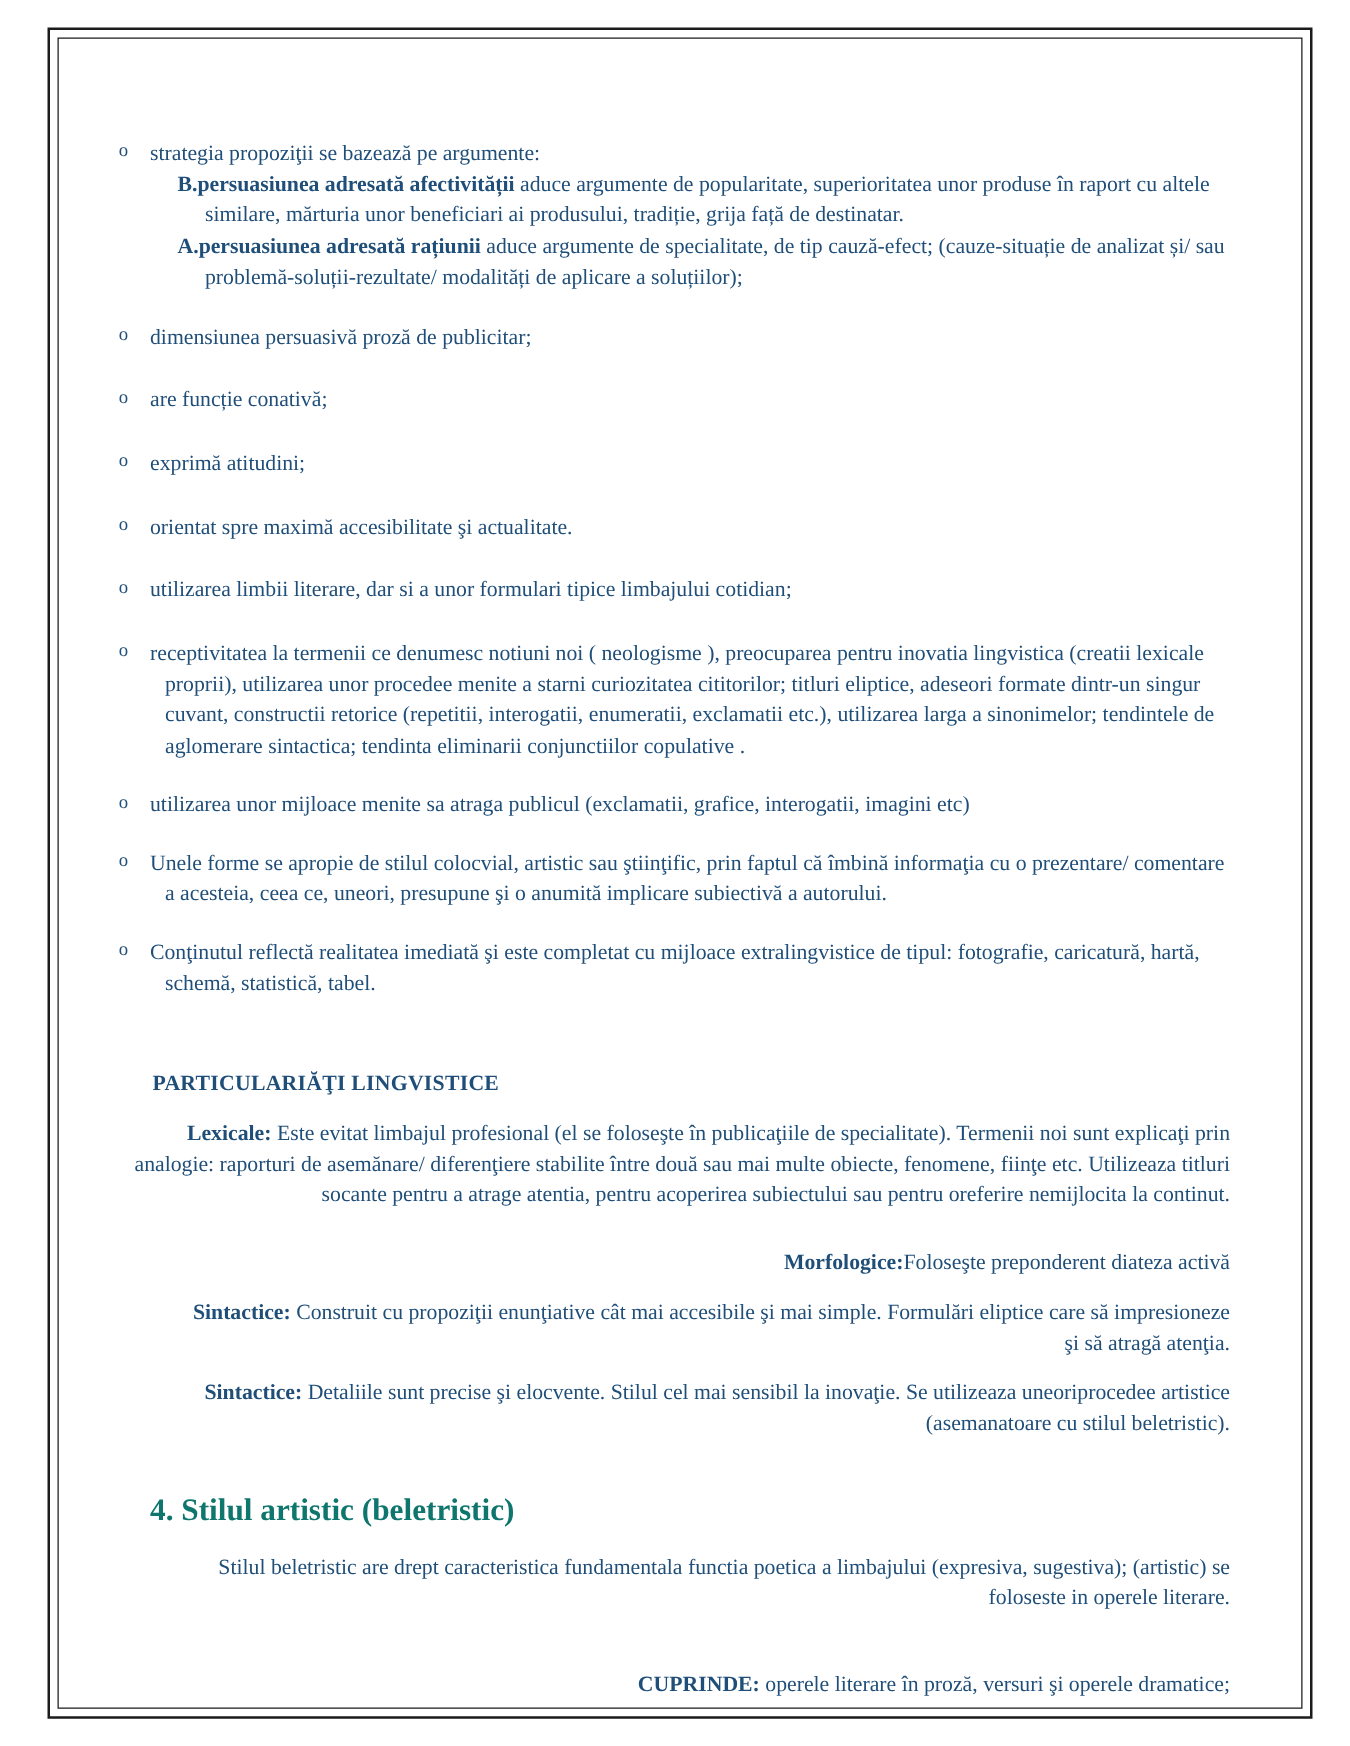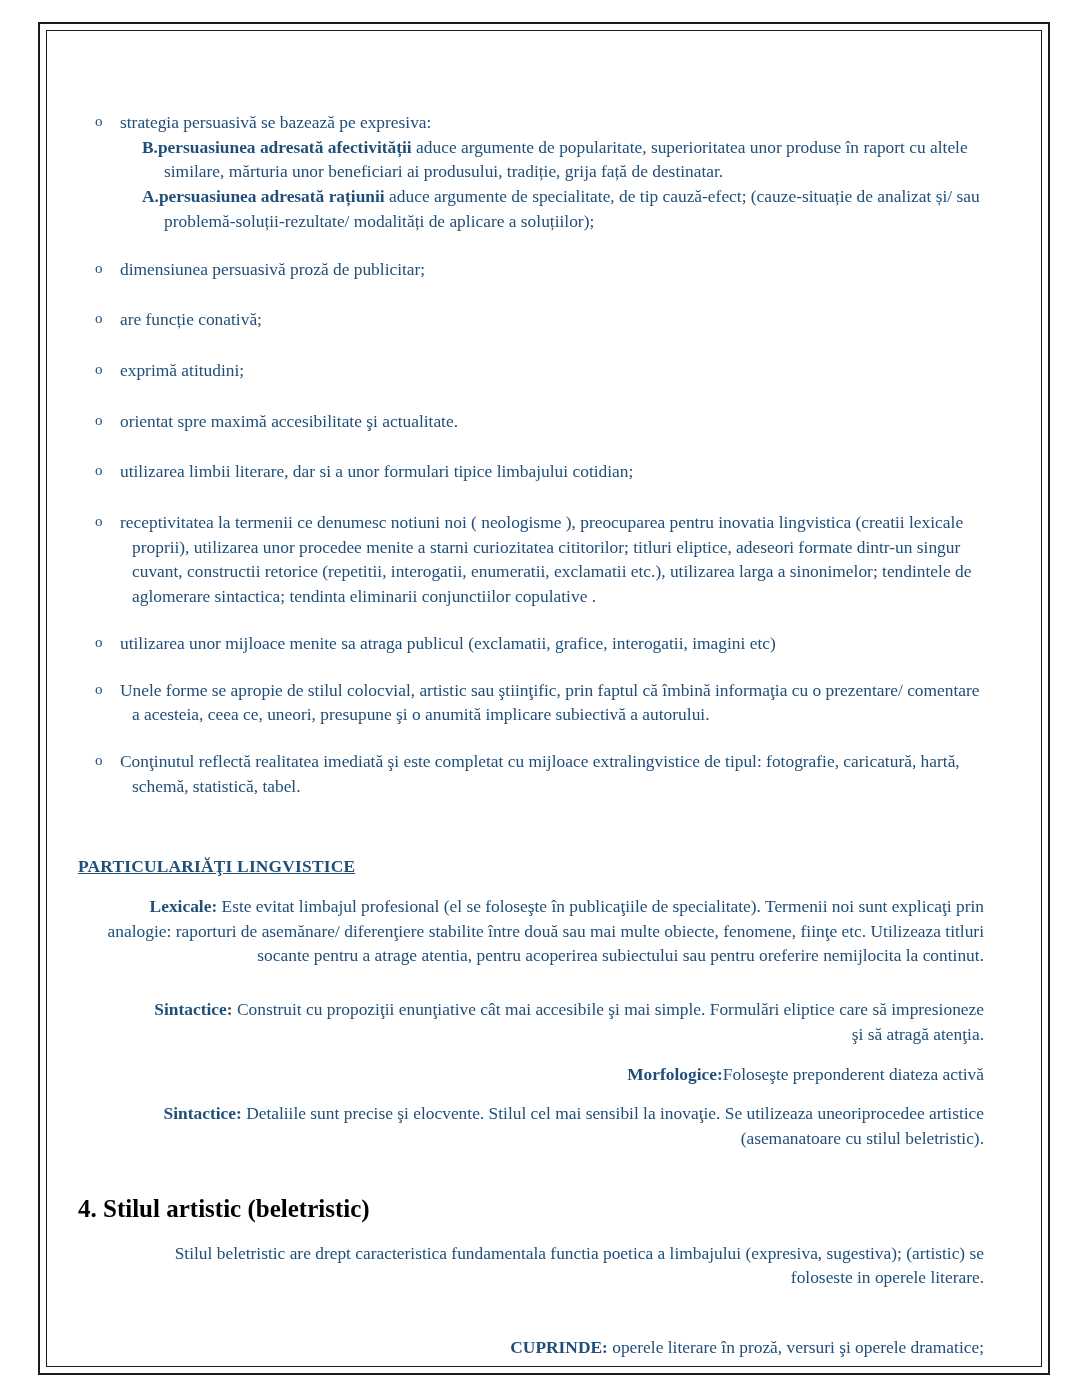--- a/index.html
+++ b/index.html
@@ -83,52 +83,53 @@
   .gap-lg { height: 56px; }
 
   .section {
     color: #1F4E79;
     font-size: 17.4px;
     line-height: 1.42;
   }
   .section-title {
     font-weight: bold;
     font-size: 17.4px;
+    margin-left: 44px;
     letter-spacing: 0.2px;
-    text-decoration: underline;
   }
   .para {
     margin-top: 15px;
     text-align: right;
   }
   .indent {
     text-indent: 62px;
   }
   .heading {
-    color: #000000;
+    color: #0f766e;
     font-weight: bold;
     font-size: 25px;
     margin-top: 44px;
     margin-bottom: 18px;
+    margin-left: 42px;
   }
 </style>
 </head>
 <body>
 
 <div class="page">
   <div class="outer-border"></div>
   <div class="inner-border"></div>
 
   <div class="content">
 
     <ul class="bullet-list">
 
       <li class="bullet-item">
         <span class="marker">o</span>
-        <span>strategia persuasivă se bazează pe expresiva:</span>
+        <span>strategia propoziţii se bazează pe argumente:</span>
         <span class="sub"><b>B.persuasiunea adresată afectivității</b><span> aduce argumente de popularitate, superioritatea unor produse în raport cu altele similare, mărturia unor beneficiari ai produsului, tradiție, grija față de destinatar.</span></span>
         <span class="sub"><b>A.persuasiunea adresată rațiunii</b><span> aduce argumente de specialitate, de tip cauză-efect; (cauze-situație de analizat și/ sau problemă-soluții-rezultate/ modalități de aplicare a soluțiilor);</span></span>
       </li>
 
       <div class="gap-sm"></div>
 
       <li class="bullet-item" style="margin-bottom:26px;">
         <span class="marker">o</span>
         <span>dimensiunea persuasivă proză de publicitar;</span>
       </li>
@@ -176,22 +177,22 @@
     </ul>
 
     <div class="gap-lg"></div>
 
     <div class="section">
       <div class="section-title">PARTICULARIĂŢI LINGVISTICE</div>
       <div class="para indent"><b>Lexicale:</b><span> Este evitat limbajul profesional (el se foloseşte în publicaţiile de specialitate). Termenii noi sunt explicaţi prin analogie: raporturi de asemănare/ diferenţiere stabilite între două sau mai multe obiecte, fenomene, fiinţe etc. Utilizeaza titluri socante pentru a atrage atentia, pentru acoperirea subiectului sau pentru oreferire nemijlocita la continut.</span></div>
 
       <div style="height:14px;"></div>
 
+      <div class="para indent"><b>Morfologice:</b><span>Foloseşte preponderent diateza activă</span></div>
       <div class="para indent"><b>Sintactice:</b><span> Construit cu propoziţii enunţiative cât mai accesibile şi mai simple. Formulări eliptice care să impresioneze şi să atragă atenţia.</span></div>
-      <div class="para indent"><b>Morfologice:</b><span>Foloseşte preponderent diateza activă</span></div>
       <div class="para indent"><b>Sintactice:</b><span> Detaliile sunt precise şi elocvente. Stilul cel mai sensibil la inovaţie. Se utilizeaza uneoriprocedee artistice (asemanatoare cu stilul beletristic).</span></div>
     </div>
 
     <div class="heading">4. Stilul artistic (beletristic)</div>
 
     <div class="section">
       <div class="para indent">Stilul beletristic are drept caracteristica fundamentala functia poetica a limbajului (expresiva, sugestiva); (artistic) se foloseste in operele literare.</div>
       <div style="height:30px;"></div>
       <div class="para indent"><b>CUPRINDE:</b><span> operele literare în proză, versuri şi operele dramatice;</span></div>
     </div>

